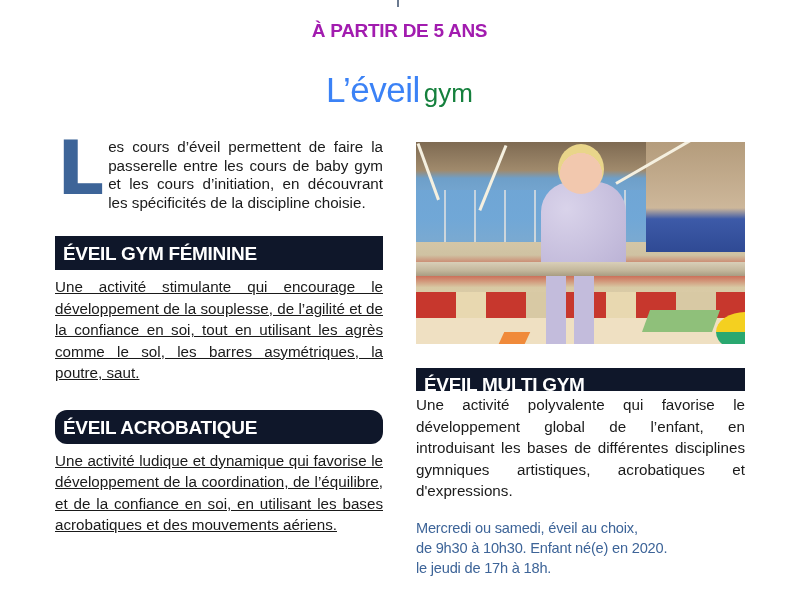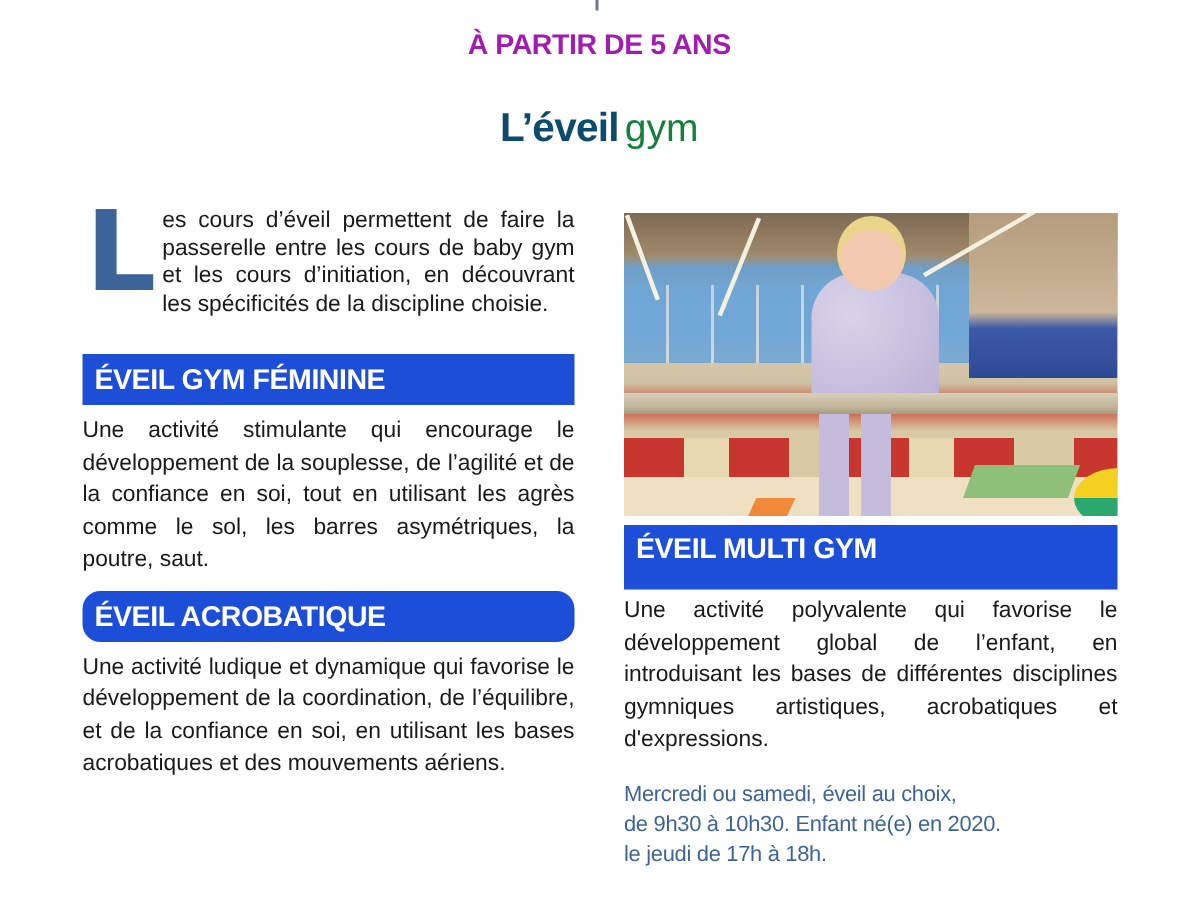--- a/index.html
+++ b/index.html
@@ -8,43 +8,43 @@
       font-family: "Liberation Sans", "DejaVu Sans", sans-serif; color: #1a1a1a;
     }
     .top-tick { position: absolute; left: 397px; top: 0; width: 2px; height: 7px; background: #6b7a90; }
     .age-label {
       position: absolute; left: 0; width: 799px; top: 20px; text-align: center;
       font-size: 19px; font-weight: bold; color: #a21caf; letter-spacing: -0.3px;
     }
     .page-title {
       position: absolute; left: 0; width: 799px; top: 70px; text-align: center; white-space: nowrap;
     }
-    .title-main { font-size: 27px; font-weight: bold; color: #0c4a6e; letter-spacing: -0.5px; }
+    .title-main { font-size: 35px; font-weight: normal; color: #3b82f6; letter-spacing: -0.5px; }
     .title-sub { font-size: 26px; color: #15803d; margin-left: 4px; }
 
     .col-left { position: absolute; left: 55px; top: 138px; width: 328px; }
     .col-right { position: absolute; left: 416px; top: 142px; width: 329px; }
 
     .intro {
       font-size: 15.2px; line-height: 18.5px; text-align: justify; color: #1a1a1a; margin: 0;
     }
     .dropcap {
       float: left; font-size: 74px; line-height: 56px; height: 56px; font-weight: bold;
       color: #3d6498; margin: 0 4px -2px 2px; padding-top: 2px; font-family: "DejaVu Sans", sans-serif;
     }
     .section-bar {
-      background: #1d4ed8; color: #ffffff; font-weight: bold; font-size: 19px;
+      background: #0f172a; color: #ffffff; font-weight: bold; font-size: 19px;
       height: 34px; line-height: 35px; padding-left: 8px; letter-spacing: -0.3px;
       box-sizing: border-box;
     }
     .section-text {
-      font-size: 15.2px; line-height: 21.5px; text-align: justify; margin: 6px 0 0 0; color: #1a1a1a;
+      font-size: 15.2px; line-height: 21.5px; text-align: justify; margin: 6px 0 0 0; color: #1a1a1a; text-decoration: underline;
     }
     .bar1 { margin-top: 24px; }
-    .bar2 { margin-top: 10px; border-radius: 12px; }
+    .bar2 { margin-top: 26px; border-radius: 12px; }
 
     .photo {
       position: relative; width: 329px; height: 202px; overflow: hidden;
       background: linear-gradient(180deg, #7e6a52 0%, #a08a6c 14%, #6e9fc9 18%, #7fb2dc 38%, #d5c7a8 48%, #cfc2a2 56%, #c84a3a 64%, #d8c9a4 72%, #ecdcbc 100%);
     }
     .photo .beam-roof { position: absolute; height: 3px; background: #f5f0e0; transform-origin: left center; }
     .photo .window-band { position: absolute; left: 0; top: 48px; width: 230px; height: 52px;
       background: repeating-linear-gradient(90deg, #6fa6d6 0 28px, #cfd8e0 28px 30px); opacity: 0.9; }
     .photo .right-wall { position: absolute; left: 230px; top: 0; width: 99px; height: 110px;
       background: linear-gradient(180deg, #b49c7c 0%, #cdb79a 60%, #3d5aa8 70%, #2f4a94 100%); }
@@ -57,21 +57,21 @@
     .photo .ball { position: absolute; left: 300px; top: 170px; width: 60px; height: 40px; border-radius: 50%;
       background: conic-gradient(#3ab0e0 0 25%, #c8d838 25% 50%, #2aa870 50% 75%, #f4d020 75%); }
     .photo .child-body { position: absolute; left: 125px; top: 40px; width: 85px; height: 90px; border-radius: 30px 30px 10px 10px;
       background: radial-gradient(circle at 30% 30%, #d9d3ea, #b9b0d4); }
     .photo .child-legs { position: absolute; left: 130px; top: 130px; width: 50px; height: 72px;
       background: repeating-linear-gradient(90deg, #c3bcdc 0 20px, transparent 20px 28px); }
     .photo .child-head { position: absolute; left: 142px; top: 2px; width: 46px; height: 50px; border-radius: 50%;
       background: radial-gradient(circle at 50% 60%, #f2c8ae 55%, #e9d58a 56%); }
     .photo .orange-block { position: absolute; left: 85px; top: 190px; width: 26px; height: 14px; background: #f08a3a; transform: skewX(-25deg); }
 
-    .multi-bar { margin-top: 6px; height: 43px; line-height: 34px; }
+    .multi-bar { margin-top: 24px; height: 23px; line-height: 34px; }
     .multi-text { font-size: 15.2px; line-height: 21.5px; text-align: justify; margin: 3px 0 0 0; }
     .schedule {
       margin-top: 16px; font-size: 14.6px; line-height: 20.2px; font-weight: normal; color: #3d6498; letter-spacing: -0.2px;
     }
     .schedule div { white-space: nowrap; }
   </style>
 </head>
 <body>
 
 <div class="top-tick"></div>

